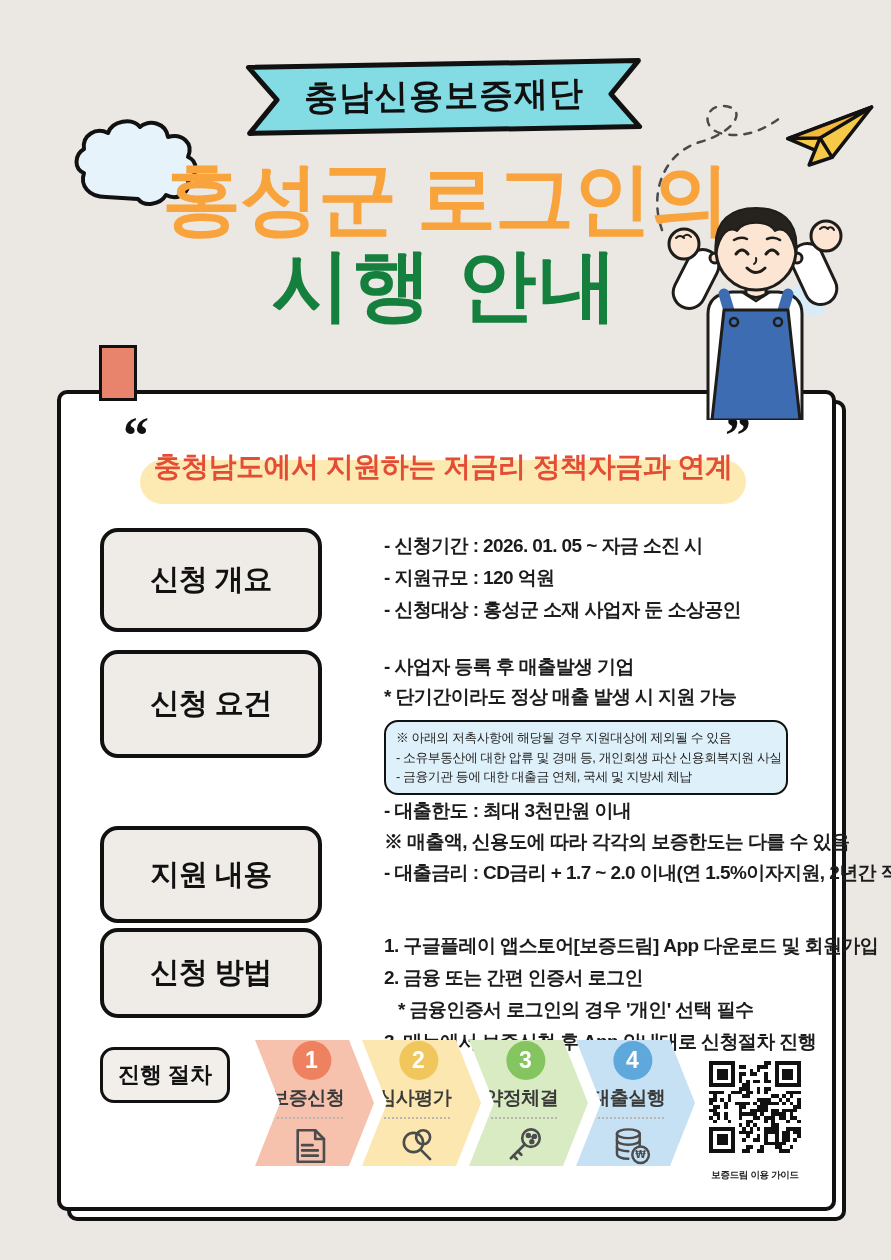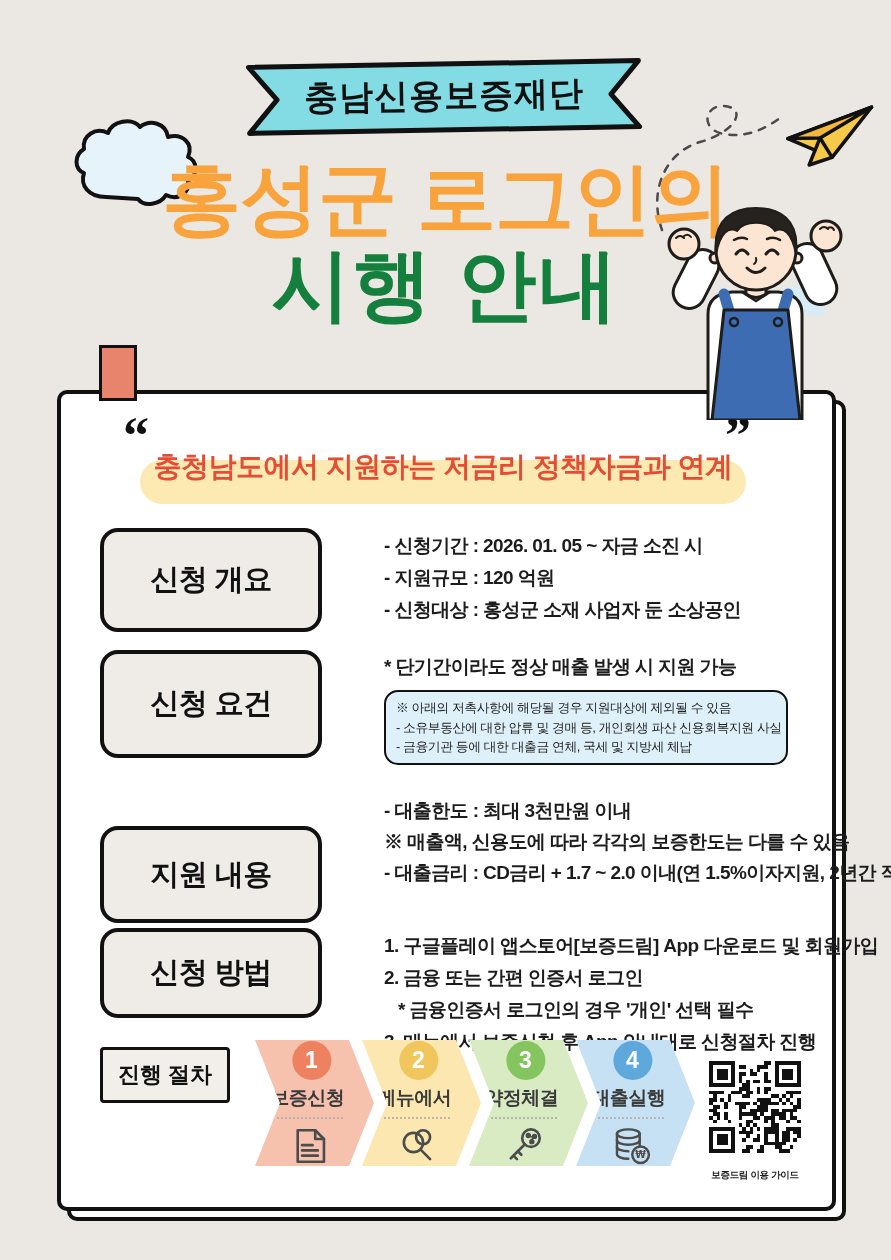--- a/index.html
+++ b/index.html
@@ -58,21 +58,21 @@
   .ln b{font-weight:900;}
   .ln.indent{padding-left:14px;}
   .row-2 .ln{line-height:30px;}
   .row-3 .ln{line-height:31px;}
   .notice-box{box-sizing:border-box;margin-top:8px;width:404px;background:#def0f9;
       border:2px solid #111;border-radius:14px;padding:6px 10px;}
   .notice-ln{font-size:12.8px;font-weight:400;line-height:19.5px;white-space:nowrap;color:#222;letter-spacing:-0.4px;}
 
   
   .process-box{position:absolute;left:39px;top:653px;width:130px;height:56px;box-sizing:border-box;
-      border:3.5px solid #111;border-radius:4px;background:#f2efeb;
+      border:3.5px solid #111;border-radius:14px;background:#f2efeb;
       display:flex;align-items:center;justify-content:center;font-size:22px;font-weight:800;color:#111;}
   .chevrons{position:absolute;left:194px;top:646px;display:flex;}
   .chev{position:relative;width:119px;height:126px;margin-left:-12px;
       clip-path:polygon(0% 0%,79% 0%,100% 50%,79% 100%,0% 100%,21% 50%);}
   .chev:first-child{margin-left:0;}
   .chev-1{background:#f6c2ae;} .chev-2{background:#fbe7af;} .chev-3{background:#d9ebc3;} .chev-4{background:#c6e1f3;}
   .chev .num{position:absolute;top:1px;left:50%;transform:translateX(-58%);width:39px;height:39px;border-radius:50%;
       display:flex;align-items:center;justify-content:center;color:#fff;font-size:23px;font-weight:800;}
   .chev-1 .num{background:#ee8160;} .chev-2 .num{background:#f1c65c;}
   .chev-3 .num{background:#85c55f;} .chev-4 .num{background:#5fa8dc;}
@@ -180,20 +180,21 @@
       <div class="content">
         <div class="ln">- 신청기간 : 2026. 01. 05 ~ 자금 소진 시</div>
         <div class="ln">- 지원규모 : 120 억원</div>
         <div class="ln">- 신청대상 : 홍성군 소재 사업자 둔 소상공인</div>
       </div>
     </div>
 
     <div class="row row-2">
       <div class="label-box">신청 요건</div>
       <div class="content">
+        <div class="ln"><span>- 사업자 등록 후 </span><b>매출발생 기업</b></div>
         <div class="ln">* 단기간이라도 정상 매출 발생 시 지원 가능</div>
         <div class="notice-box">
           <div class="notice-ln">※ 아래의 저촉사항에 해당될 경우 지원대상에 제외될 수 있음</div>
           <div class="notice-ln">- 소유부동산에 대한 압류 및 경매 등, 개인회생  파산 신용회복지원 사실</div>
           <div class="notice-ln">- 금융기관 등에 대한 대출금 연체, 국세 및 지방세 체납</div>
         </div>
       </div>
     </div>
 
     <div class="row row-3">
@@ -225,21 +226,21 @@
         <div class="step-icon">
           <svg viewBox="0 0 48 48" fill="none" stroke="#4c4c4c" stroke-width="3" stroke-linejoin="round" stroke-linecap="round">
             <path d="M10,6 L30,6 L40,16 L40,42 L10,42 Z"></path>
             <path d="M30,6 L30,16 L40,16"></path>
             <path d="M15,23 L27,23 M15,29 L33,29 M15,35 L33,35"></path>
           </svg>
         </div>
       </div>
       <div class="chev chev-2">
         <div class="num">2</div>
-        <div class="step-name">메뉴에서</div>
+        <div class="step-name">심사평가</div>
         <div class="dash"></div>
         <div class="step-icon">
           <svg viewBox="0 0 48 48" fill="none" stroke="#4c4c4c" stroke-width="3" stroke-linecap="round">
             <circle cx="31" cy="14" r="8"></circle>
             <circle cx="20" cy="20" r="11"></circle>
             <path d="M28.5,28.5 L39,39"></path>
           </svg>
         </div>
       </div>
       <div class="chev chev-3">

